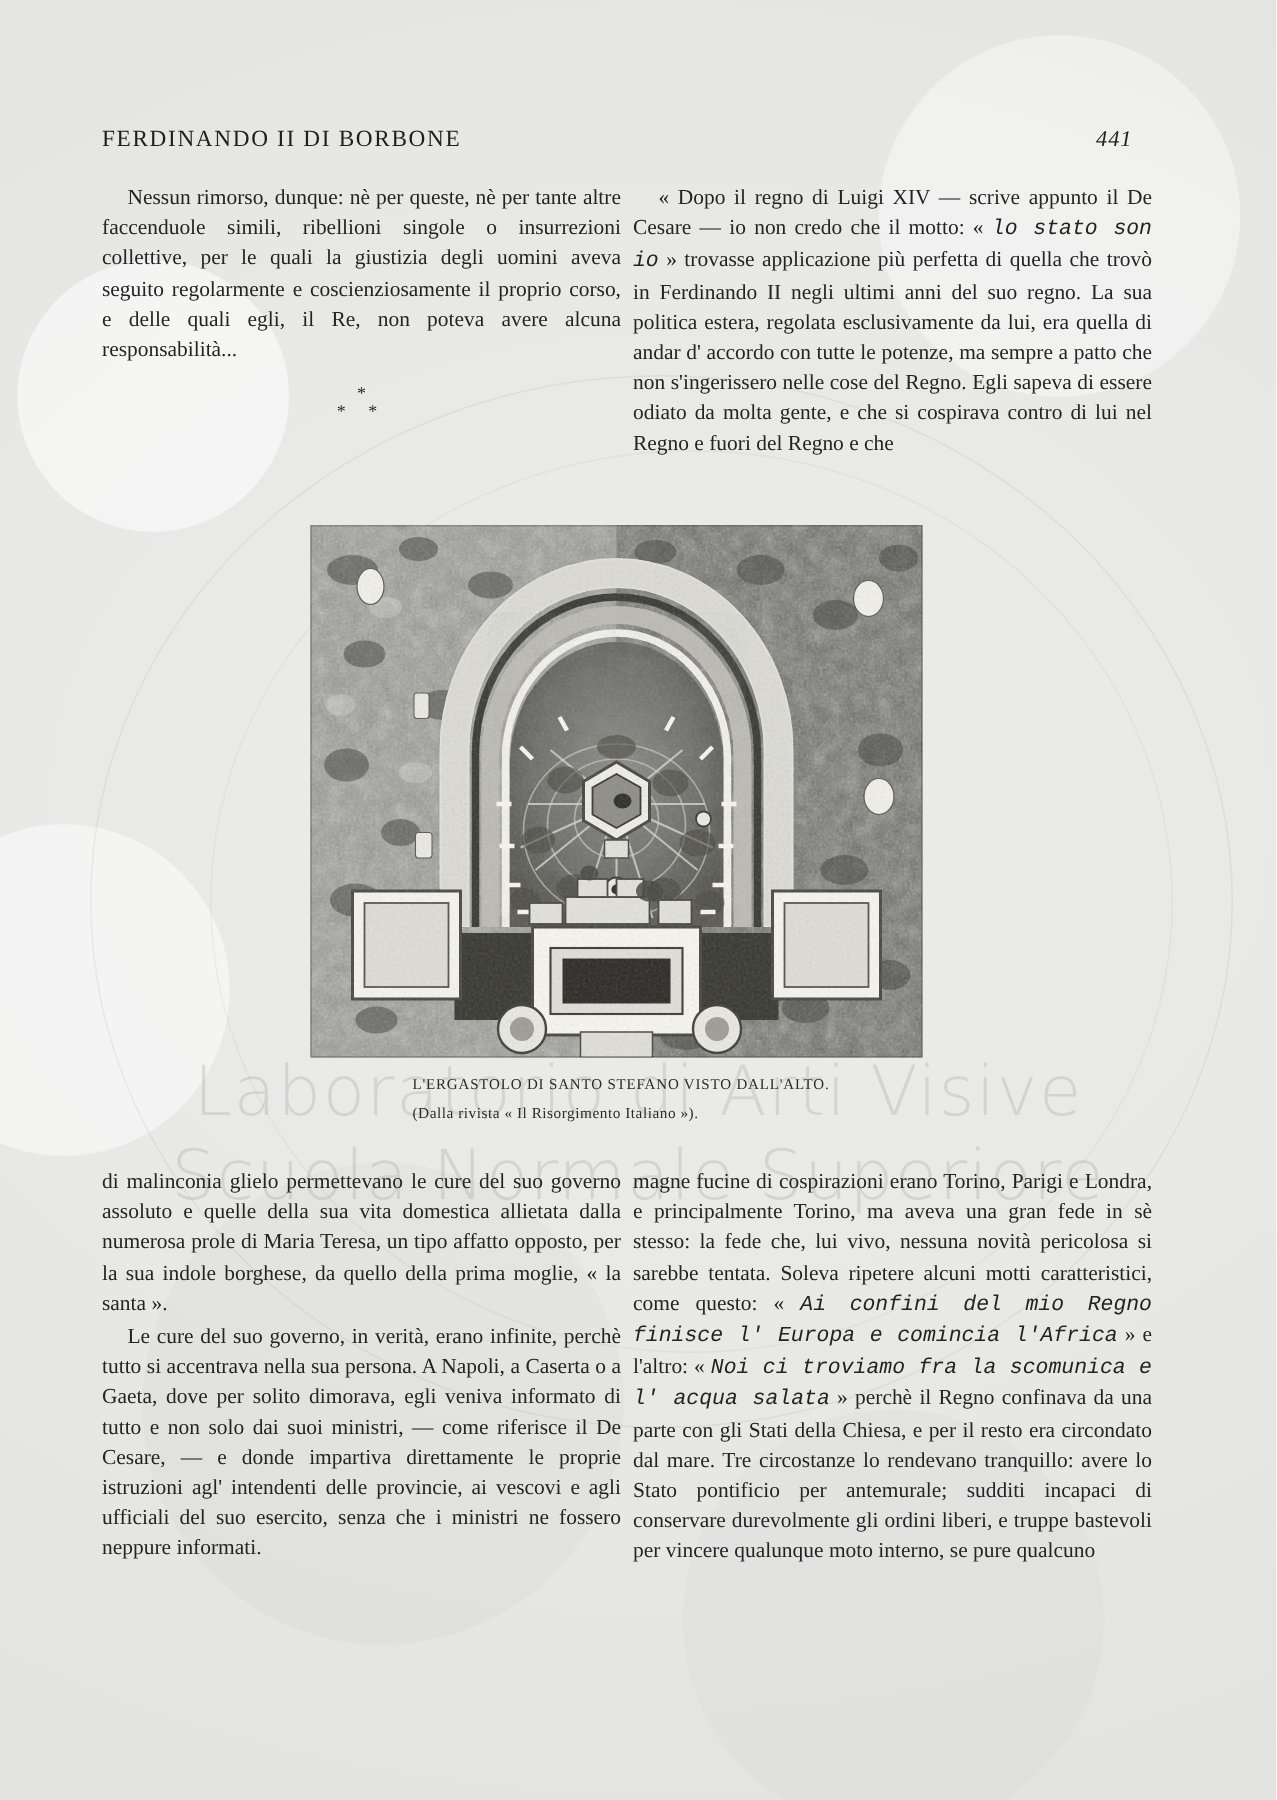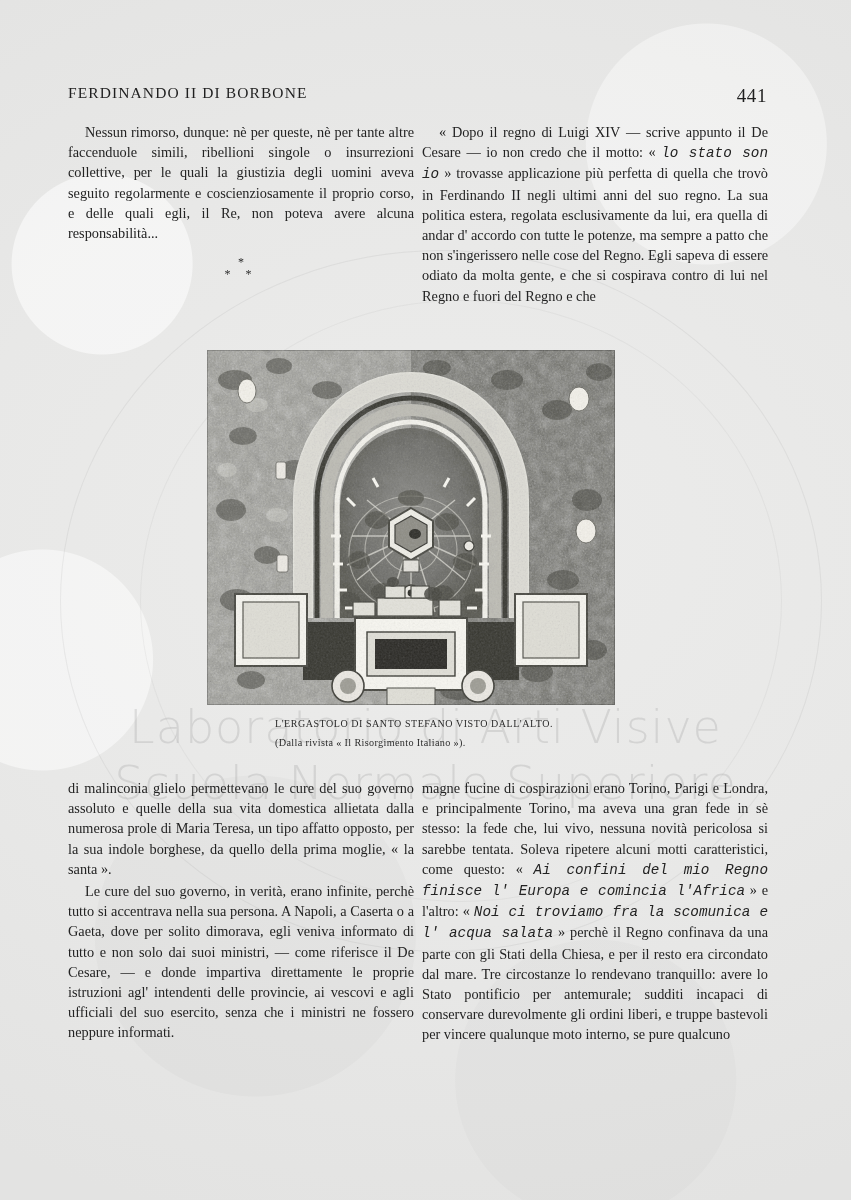--- a/index.html
+++ b/index.html
@@ -68,25 +68,26 @@
   .header-title {
     position: absolute;
     left: 0; right: 0;
     text-align: left;
     font-size: 15.5px;
     letter-spacing: 1.1px;
     color: #1f1f1f;
   }
   .header-pageno {
     position: absolute;
-    right: 16px;
+    right: 28px;
     top: 1px;
-    font-size: 19px;
+    font-size: 15px;
     letter-spacing: .6px;
     color: #1f1f1f;
+    font-style: italic;
   }
 
   .columns {
     position: absolute;
     left: 68px;
     width: 715px;
     display: flex;
     gap: 8px;
   }
   .columns.top { top: 122px; }

